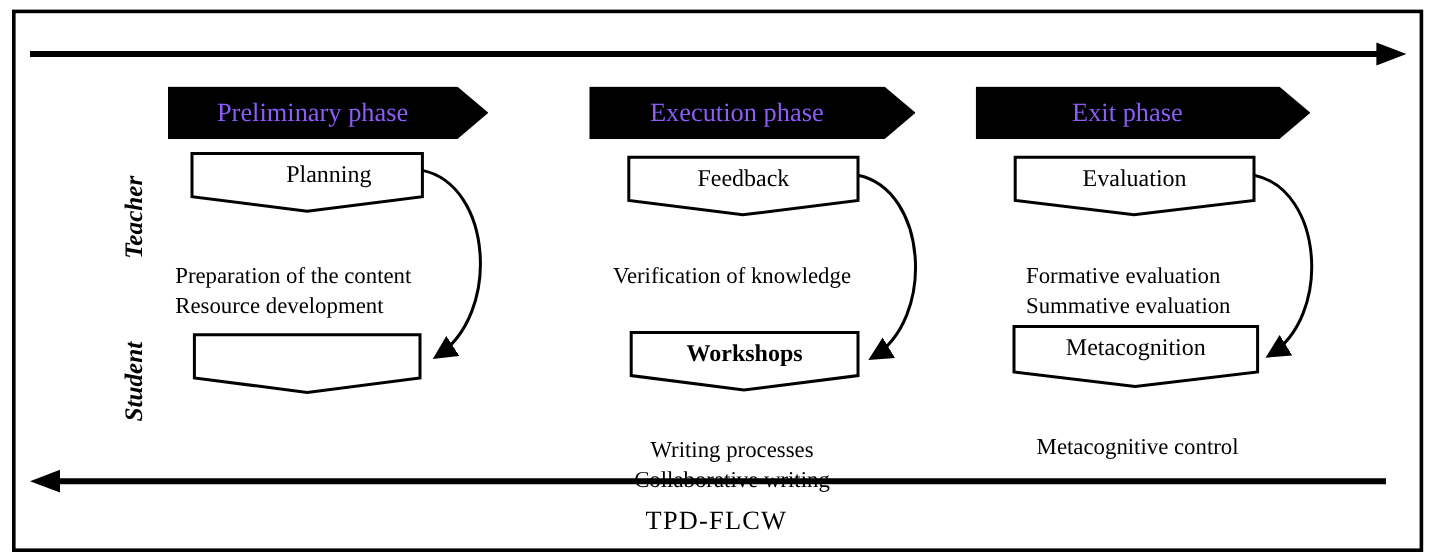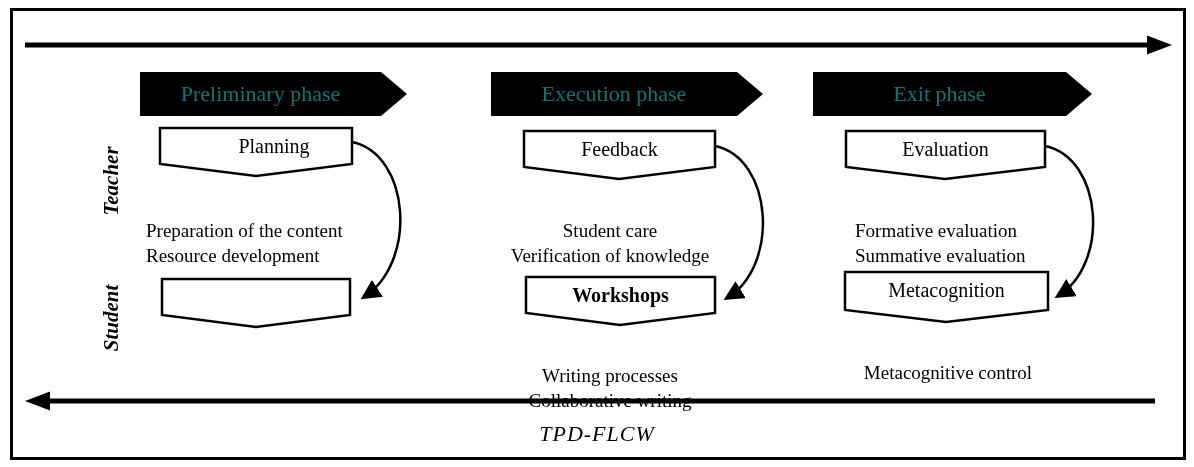--- a/index.html
+++ b/index.html
@@ -15,38 +15,38 @@
     position:absolute;left:10px;top:8px;width:1176px;height:452px;
     box-sizing:border-box;border:3px solid #000;
   }
   svg.layer{position:absolute;left:0;top:0;}
   .banner{
     position:absolute;top:72px;height:44px;background:#000;
     clip-path:polygon(0 0, calc(100% - 26px) 0, 100% 50%, calc(100% - 26px) 100%, 0 100%);
     display:flex;align-items:center;justify-content:center;
   }
   .banner span{
-    color:#0f766e;font-size:22px;padding-right:26px;white-space:nowrap;
+    color:#8b5cf6;font-size:22px;padding-right:26px;white-space:nowrap;
   }
   .pennant-label{
     position:absolute;height:32px;line-height:32px;text-align:center;
     font-size:20px;white-space:nowrap;
   }
   .row-label{
     position:absolute;width:90px;height:30px;line-height:30px;text-align:center;
     transform:rotate(-90deg);transform-origin:center center;
     font-weight:bold;font-style:italic;font-size:21px;
   }
   .desc{
     position:absolute;font-size:19px;line-height:25px;white-space:nowrap;margin-top:20px;
   }
   .desc.center{text-align:center;}
   .caption{
     position:absolute;left:0;top:421px;width:1194px;text-align:center;
-    font-style:italic;font-size:22px;letter-spacing:1px;
+    font-size:22px;letter-spacing:1px;
   }
 </style>
 </head>
 <body>
 
 <div class="stage">
 
   <div class="frame"></div>
 
   <svg class="layer" width="1194" height="467" viewBox="0 0 1194 467">
@@ -97,21 +97,20 @@
   <div class="pennant-label" style="left:846px;top:133px;width:199px;">Evaluation</div>
 
   <div class="pennant-label" style="left:526px;top:279px;width:189px;font-weight:bold;">Workshops</div>
   <div class="pennant-label" style="left:845px;top:274px;width:203px;">Metacognition</div>
 
   <div class="desc" style="left:146px;top:198px;">
     <div>Preparation of the content</div>
     <div>Resource development</div>
   </div>
   <div class="desc center" style="left:480px;top:198px;width:260px;">
-    <div>Student care</div>
     <div>Verification of knowledge</div>
   </div>
   <div class="desc" style="left:855px;top:198px;">
     <div>Formative evaluation</div>
     <div>Summative evaluation</div>
   </div>
 
   <div class="desc center" style="left:490px;top:343px;width:240px;">
     <div>Writing processes</div>
     <div>Collaborative writing</div>

